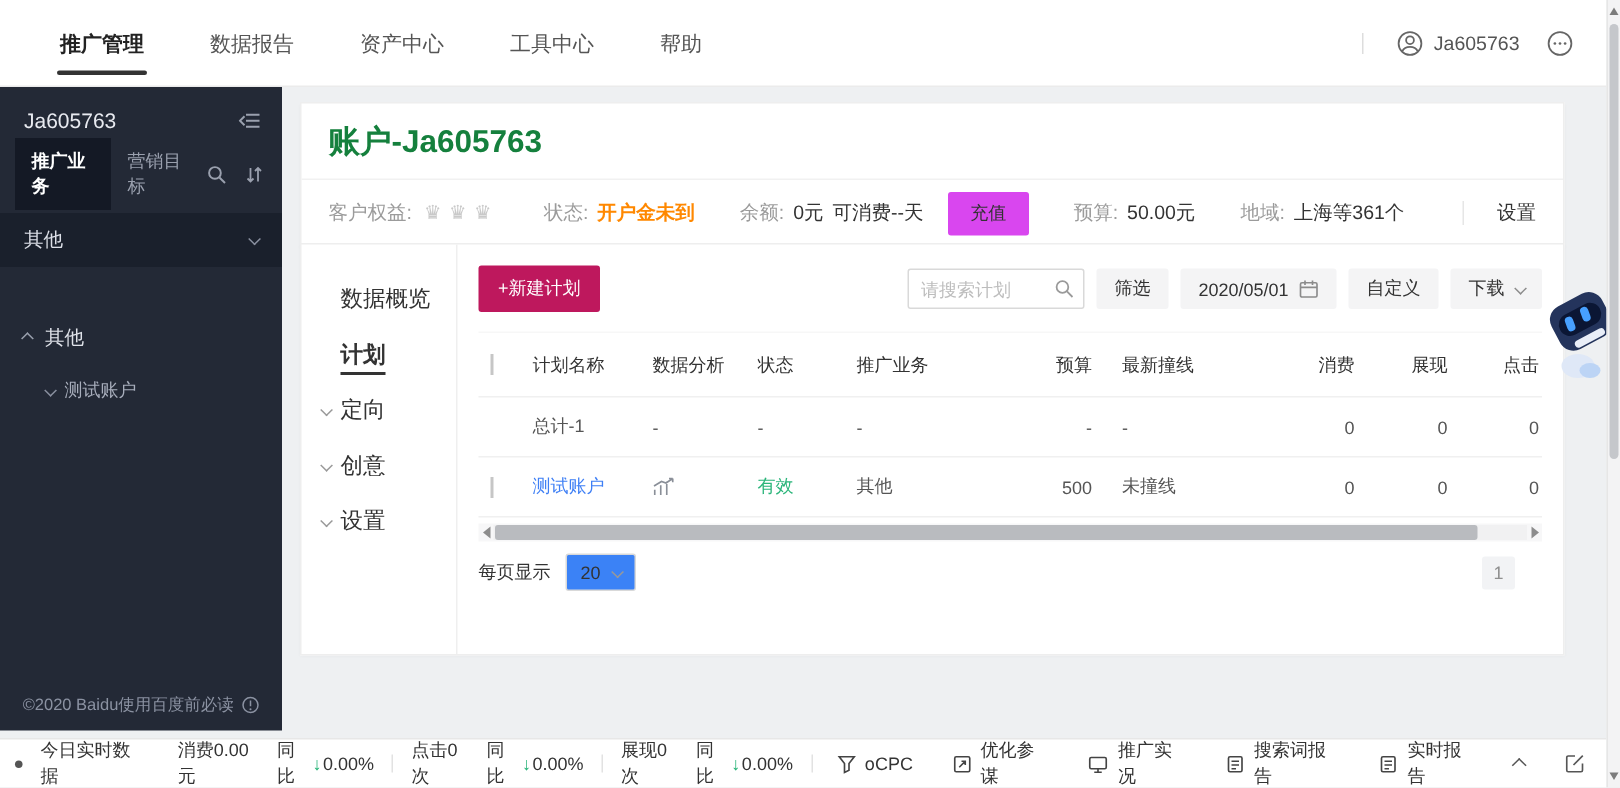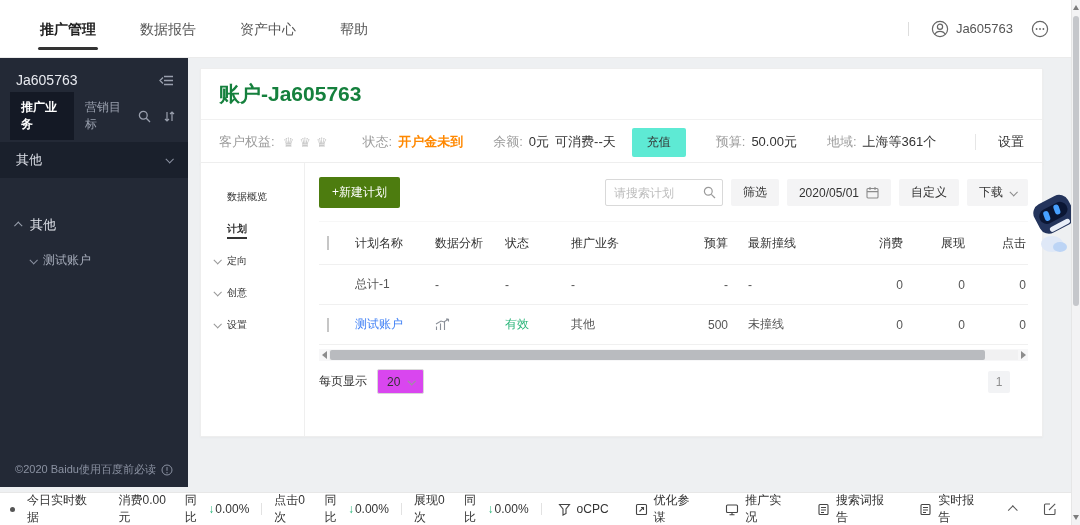--- a/index.html
+++ b/index.html
@@ -56,39 +56,39 @@
   .account-card { position:absolute; left:200px; top:68px; width:843px; background:#fff;
                   border:1px solid #eee; box-shadow:0 1px 2px rgba(0,0,0,.03); }
   .ac-title { font-size:21px; font-weight:bold; color:#15803d; padding:11px 18px;
               border-bottom:1px solid #f1f1f1; }
   .ac-info { display:flex; align-items:center; height:44px; padding:0 18px; font-size:13px; }
   .ac-label { color:#9b9b9b; }
   .ac-value { color:#333; margin-left:6px; }
   .ac-stars { color:#c9c9c9; margin-left:8px; letter-spacing:5px; font-size:13px; }
   .ac-status { color:#ff8800; margin-left:6px; font-weight:bold; }
   .ac-gap { width:30px; flex:none; }
-  .btn-recharge { background:#5eead4; border:none; font-size:12px; color:#333; padding:6px 15px;
+  .btn-recharge { background:#d946ef; border:none; font-size:12px; color:#333; padding:6px 15px;
                   margin-left:16px; cursor:pointer; border-radius:2px; }
   .ac-right { margin-left:auto; display:flex; align-items:center; }
   .ac-vline { width:1px; height:16px; background:#e6e6e6; margin-right:22px; }
   .ac-settings { font-size:13px; color:#333; cursor:pointer; }
 
   
   .content-card { position:absolute; left:200px; top:162px; width:843px; height:275px;
                   background:#fff; border:1px solid #eee; display:flex;
                   box-shadow:0 1px 2px rgba(0,0,0,.03); }
   .subnav { width:104px; border-right:1px solid #efefef; padding-top:18px; flex:none; }
-  .sn-item { padding:9px 0 9px 26px; font-size:10px; color:#333; cursor:pointer; }
+  .sn-item { padding:9px 0 9px 26px; font-size:15px; color:#333; cursor:pointer; }
   .sn-item.active span { font-weight:bold; border-bottom:2px solid #333; padding-bottom:3px; }
   .sn-item.folder { padding-left:13px; display:flex; align-items:center; gap:7px; color:#333; }
   .sn-item.folder .cv { color:#999; }
 
   .pane { flex:1; padding:14px 14px 0 14px; position:relative; min-width:0; }
   .toolbar { display:flex; align-items:center; }
-  .btn-blue { background:#4d7c0f; color:#fff; border:none; font-size:12px; padding:7px 13px;
+  .btn-blue { background:#be185d; color:#fff; border:none; font-size:12px; padding:7px 13px;
               border-radius:2px; cursor:pointer; }
   .tb-right { margin-left:auto; display:flex; align-items:center; gap:8px; }
   .search-wrap { position:relative; }
   .search-input { width:118px; height:27px; border:1px solid #d9d9d9; border-radius:2px;
                   font-size:12px; padding:0 26px 0 8px; color:#333; outline:none;
                   font-family:inherit; }
   .search-input::placeholder { color:#bdbdbd; }
   .search-icon { position:absolute; right:7px; top:7px; }
   .btn-gray { background:#f4f4f5; border:none; height:27px; display:flex; align-items:center;
               gap:7px; font-size:12px; color:#333; padding:0 12px; border-radius:2px; cursor:pointer; }
@@ -123,21 +123,21 @@
               border-right:5px solid #8d8d8d; }
   .tri-right { width:0; height:0; border-top:4px solid transparent; border-bottom:4px solid transparent;
                border-left:5px solid #8d8d8d; }
   .h-track { flex:1; height:10px; background:#f1f1f2; position:relative; }
   .h-thumb { position:absolute; left:1px; top:0; height:10px; width:95%; background:#b9bbbf;
              border-radius:2px; cursor:grab; }
 
   
   .page-row { display:flex; align-items:center; margin-top:8px; font-size:12px; }
   .pp-select { display:flex; align-items:center; gap:8px; border:1px solid #d9d9d9; border-radius:2px;
-               height:25px; padding:0 9px; margin-left:10px; color:#333; cursor:pointer; background:#d946ef; }
+               height:25px; padding:0 9px; margin-left:10px; color:#333; cursor:pointer; background:#3b82f6; }
   .pp-select .cv { color:#999; }
   .page-btn { margin-left:auto; margin-right:18px; width:22px; height:22px; line-height:22px;
               text-align:center; background:#f2f3f5; color:#8f8f8f; border-radius:2px; cursor:pointer; }
 
   
   .status-bar { position:absolute; left:0; right:9px; bottom:0; height:33px; background:#fff;
                 border-top:1px solid #e7e7e7; display:flex; align-items:center; padding:0 14px 0 10px;
                 font-size:12px; color:#333; z-index:3; }
   .bullet { width:5px; height:5px; background:#555; border-radius:50%; margin-right:12px; flex:none; }
   .sb-strong { margin-right:22px; }
@@ -164,20 +164,21 @@
            pointer-events:none; }
 </style>
 </head>
 <body>
 
 <div class="header">
   <div class="top-nav">
     <div class="nav-item active">推广管理</div>
     <div class="nav-item">数据报告</div>
     <div class="nav-item">资产中心</div>
+    <div class="nav-item">工具中心</div>
     <div class="nav-item">帮助</div>
   </div>
   <div class="header-right">
     <span class="hdr-divider"></span>
     <span>
       <svg width="18" height="18" viewBox="0 0 18 18" fill="none" stroke="#666" stroke-width="1.2">
         <circle cx="9" cy="9" r="7.6"></circle>
           <circle cx="9" cy="6.8" r="2.6"></circle>
         <path d="M3.8 14.3a5.6 4.8 0 0 1 10.4 0"></path>
       </svg>

